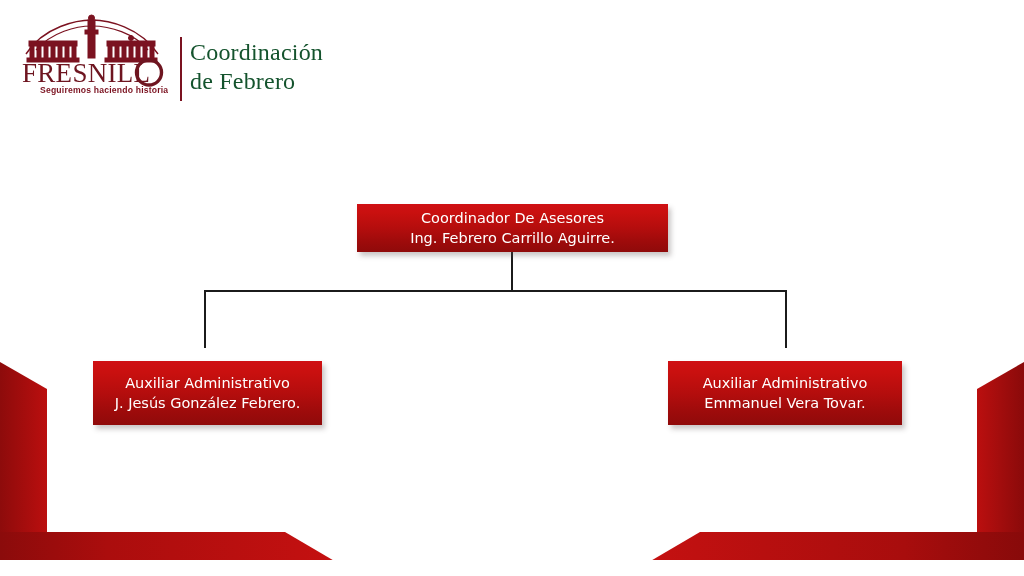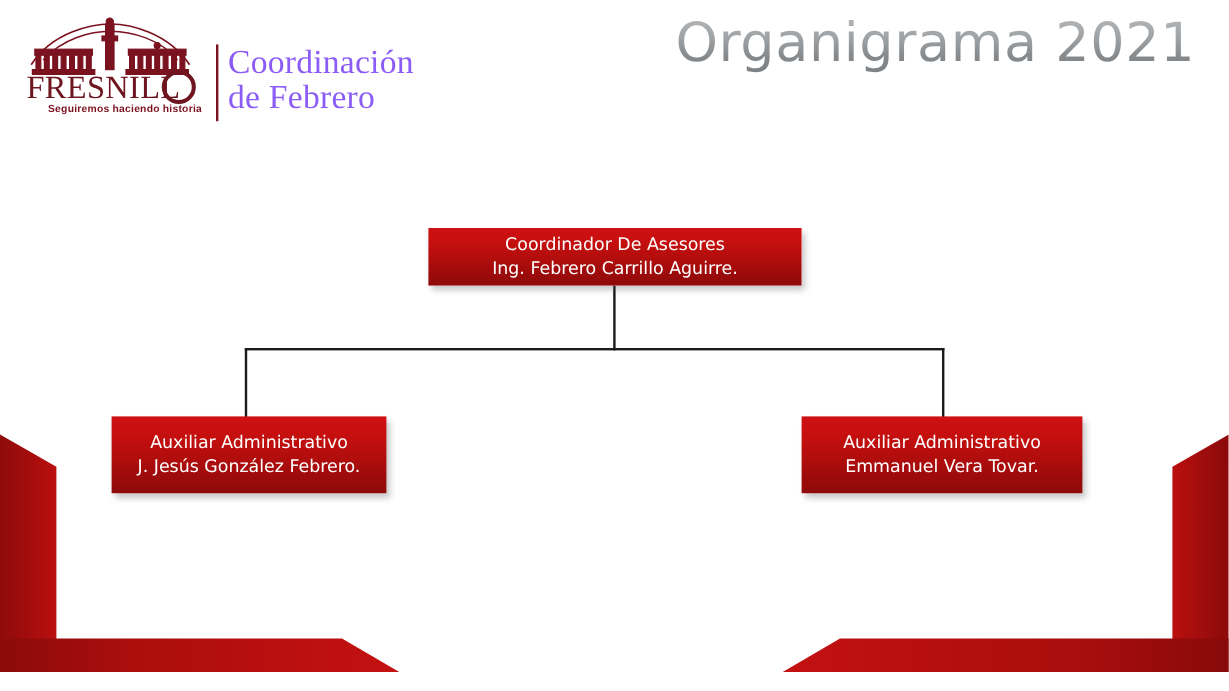--- a/index.html
+++ b/index.html
@@ -58,22 +58,22 @@
     height: 64px;
     background: #7b1220;
   }
 
   #logo-wordmark {
     position: absolute;
     left: 172px;
     top: 24px;
     width: 170px;
     font-family: "Liberation Serif", "DejaVu Serif", serif;
-    color: #8b5cf6;
-    font-size: 28px;
+    color: #14532d;
+    font-size: 24px;
     line-height: 29px;
     letter-spacing: 0.2px;
     white-space: nowrap;
   }
 
   
   #title-block {
     position: absolute;
     right: 28px;
     top: 10px;
@@ -124,20 +124,21 @@
     display: flex;
     flex-direction: column;
     align-items: center;
     justify-content: center;
     text-align: center;
     font-family: "DejaVu Sans", sans-serif;
     font-size: 14.5px;
     line-height: 20px;
     box-sizing: border-box;
     padding: 2px 6px;
+    margin-top: 14px;
   }
   .node .line2 { white-space: nowrap; }
   .node .line1 { white-space: nowrap; }
 
   #node-root {
     left: 357px;
     top: 190px;
     width: 311px;
     height: 48px;
   }
@@ -270,21 +271,20 @@
 
     <div id="logo-divider"></div>
 
     <div id="logo-wordmark">
       <div>Coordinación</div>
       <div>de Febrero</div>
     </div>
   </div>
 
   <div id="title-block">
-    <div id="deck-title">Organigrama 2021</div>
   </div>
 
   <div id="org-chart">
 
     <div class="conn" id="conn-root-down"></div>
     <div class="conn" id="conn-hbar"></div>
     <div class="conn" id="conn-left-down"></div>
     <div class="conn" id="conn-right-down"></div>
 
     <div class="node" id="node-root">

